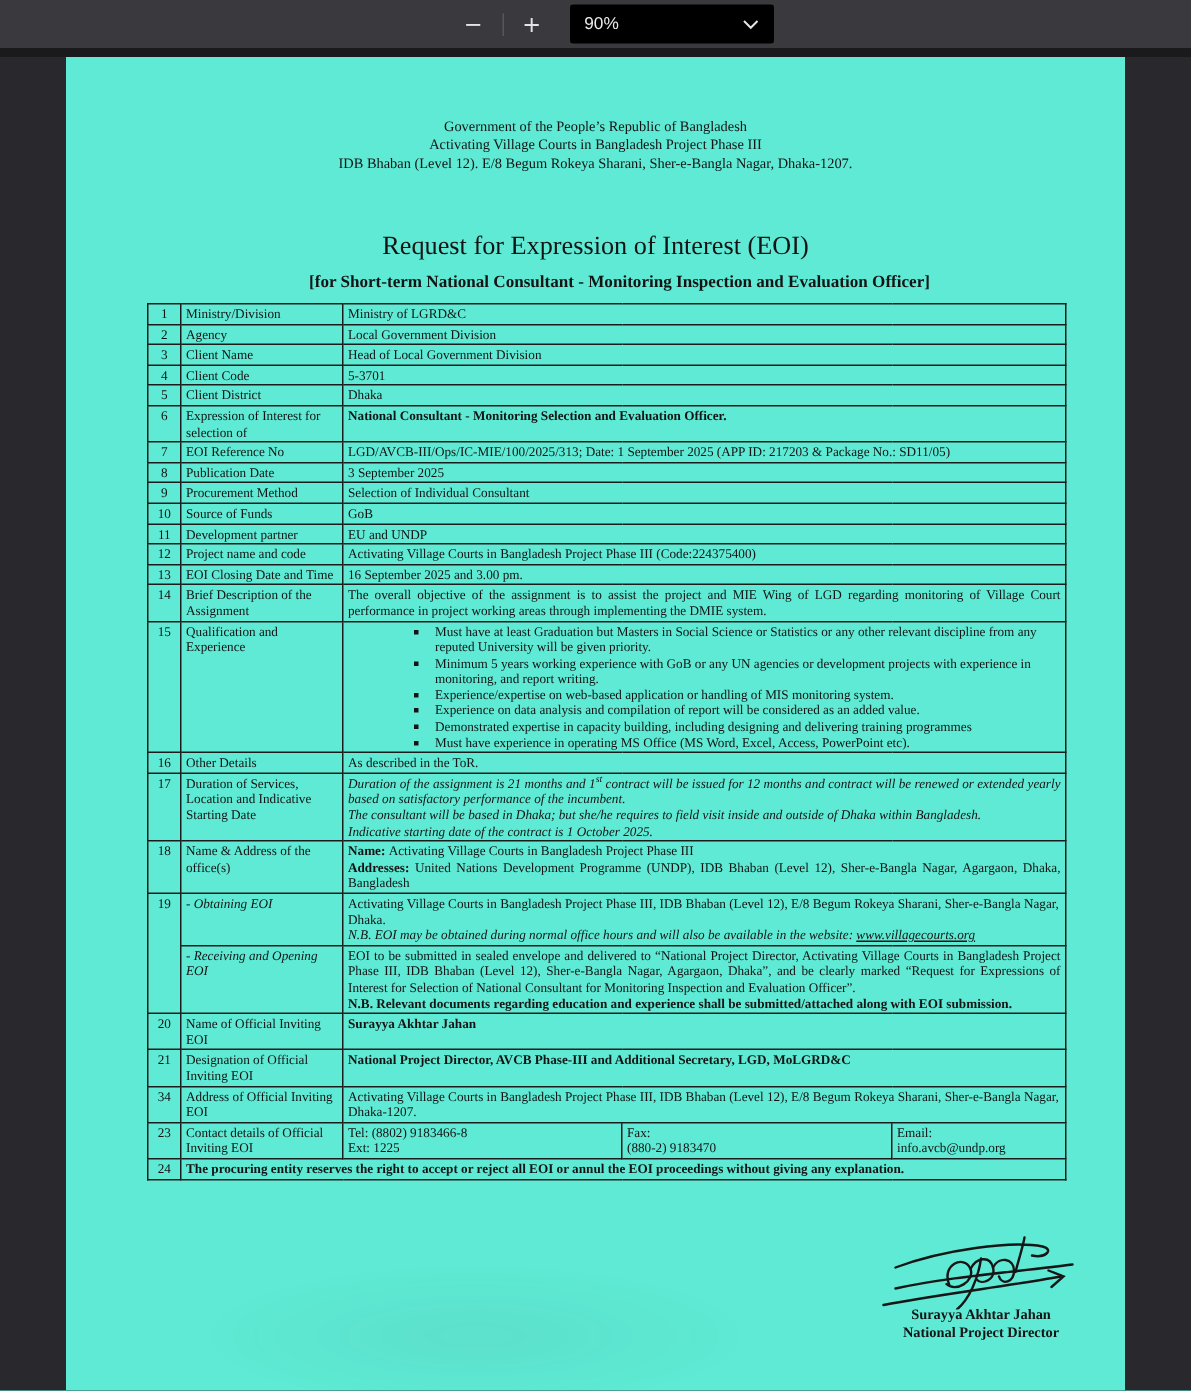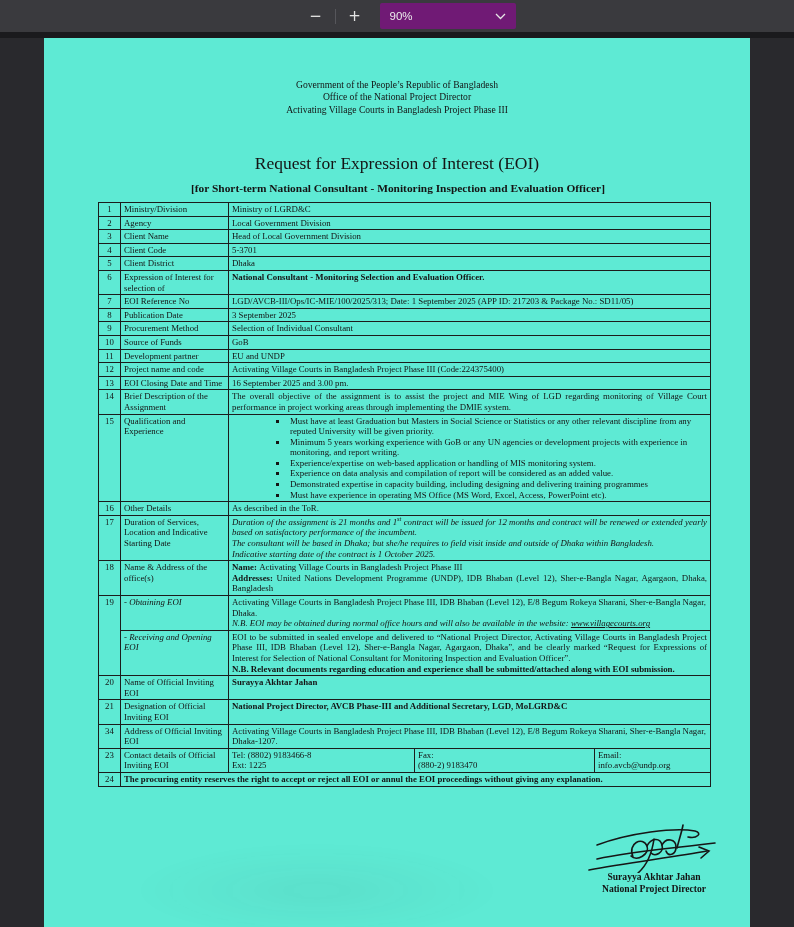--- a/index.html
+++ b/index.html
@@ -7,34 +7,34 @@
   body { background:#29292d; font-family:"Liberation Serif","DejaVu Serif",serif; position:relative; }
 
   
   .toolbar { position:absolute; top:0; left:0; width:794px; height:32px;
              background:#3a3a3e; display:flex; align-items:center; justify-content:center; z-index:5; }
   .toolbar-inner { display:flex; align-items:center; gap:6px; transform:translateX(12px); }
   .tb-btn { width:26px; height:26px; display:flex; align-items:center; justify-content:center;
             color:#e4e4e4; font-family:"DejaVu Sans","Liberation Sans",sans-serif;
             font-size:15px; cursor:pointer; border:none; background:transparent; }
   .tb-divider { width:1px; height:15px; background:#56565b; }
-  .zoom-dd { width:136px; height:26px; margin-left:6px; background:#701a75; border-radius:2px;
+  .zoom-dd { width:136px; height:26px; margin-left:6px; background:#000000; border-radius:2px;
              display:flex; align-items:center; justify-content:space-between;
              padding:0 10px; cursor:pointer;text-align:right; }
   .zoom-dd span { color:#ececec; font-family:"Liberation Sans","DejaVu Sans",sans-serif; font-size:11.5px; }
   .toolbar-shadow { position:absolute; top:32px; left:0; width:794px; height:6px; background:#1a1a1d; z-index:4; }
 
   
   .page { position:absolute; left:44px; top:38px; width:706px; height:889px;
           background:#5eead4; color:#141414; z-index:1; }
   .letterhead { position:absolute; top:41px; left:0; width:706px; text-align:center;
                 font-size:9.6px; line-height:12.3px; }
   .doc-title { position:absolute; top:115px; left:0; width:706px; text-align:center;
                font-weight:normal; font-size:17.5px; }
-  .doc-subtitle { position:absolute; top:144px; left:1px; width:706px; text-align:center;
+  .doc-subtitle { position:absolute; top:144px; left:16px; width:706px; text-align:center;
                   font-weight:bold; font-size:11.4px; }
 
   
   table.eoi { position:absolute; left:54px; top:164px; width:612px;
               border-collapse:collapse; table-layout:fixed;
               font-size:8.8px; line-height:10.6px; }
   table.eoi td { border:1px solid #1c1c1c; padding:1px 3px 1px 3px; vertical-align:top; }
   td.num { text-align:center; padding-left:1px; padding-right:1px; }
   td.num-19 { padding-top:11px; }
   .bold { font-weight:bold; }
@@ -75,22 +75,22 @@
     </div>
   </div>
 </div>
 <div class="toolbar-shadow"></div>
 
 <div class="page">
   <div class="smudge"></div>
 
   <div class="letterhead">
     <div>Government of the People’s Republic of Bangladesh</div>
-    <div>Office of the National Project Director</div>
     <div>Activating Village Courts in Bangladesh Project Phase III</div>
+    <div>IDB Bhaban (Level 12). E/8 Begum Rokeya Sharani, Sher-e-Bangla Nagar, Dhaka-1207.</div>
   </div>
 
   <div class="doc-title">Request for Expression of Interest (EOI)</div>
   <div class="doc-subtitle">[for Short-term National Consultant - Monitoring Inspection and Evaluation Officer]</div>
 
   <table class="eoi">
     <colgroup>
         <col style="width:22px">
         <col style="width:108px">
         <col style="width:186px">

